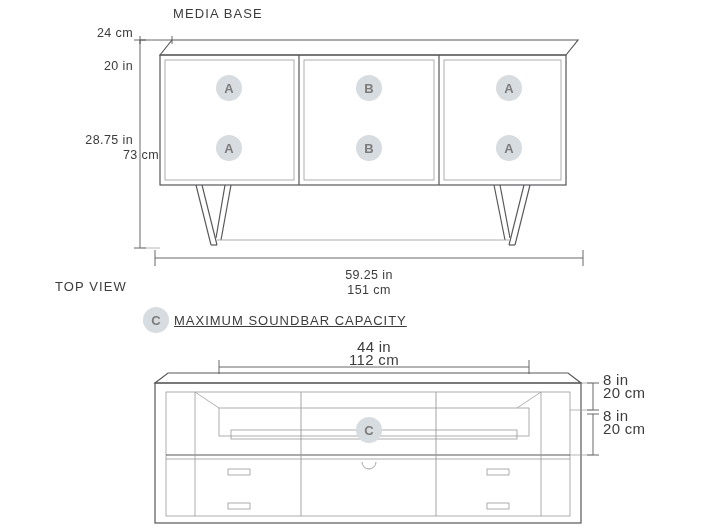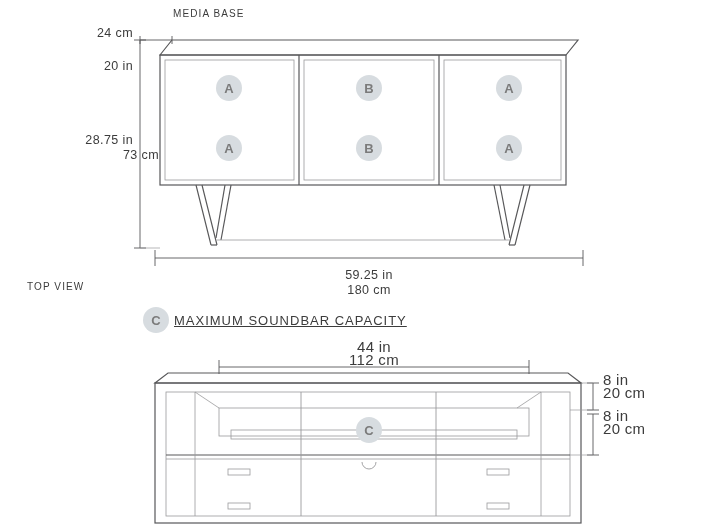--- a/index.html
+++ b/index.html
@@ -31,21 +31,21 @@
     position: absolute;
     font-size: 12.5px;
     letter-spacing: 0.6px;
     color: #3c3c3c;
     white-space: pre;
     line-height: 15px;
   }
   .lbl.right { text-align: right; }
   .lbl.center { text-align: center; }
   .title {
-    font-size: 10px;
+    font-size: 13px;
     letter-spacing: 1.1px;
     color: #3c3c3c;
   }
   .dim {
     font-size: 12.5px;
     letter-spacing: 0.4px;
     color: #3c3c3c;
     line-height: 15px;
   }
   .dim-small {
@@ -203,23 +203,23 @@
 
   <div class="lbl title" style="left:173px; top:6px;">MEDIA BASE</div>
 
   <div class="lbl right dim" style="left:0px; top:11px; width:133px;margin-top:48px;">20 in</div>
   <div class="lbl right dim" style="left:0px; top:26px; width:133px;">24 cm</div>
 
   <div class="lbl right dim" style="left:0px; top:133px; width:133px;">28.75 in</div>
   <div class="lbl right dim" style="left:0px; top:148px; width:133px;margin-left:26px;">73 cm</div>
 
   <div class="lbl center dim" style="left:269px; top:268px; width:200px;">59.25 in</div>
-  <div class="lbl center dim" style="left:269px; top:283px; width:200px;">180 cm</div>
-
-  <div class="lbl title" style="left:27px; top:279px;">TOP VIEW</div>
+  <div class="lbl center dim" style="left:269px; top:283px; width:200px;">151 cm</div>
+
+  <div class="lbl title" style="left:55px; top:279px;">TOP VIEW</div>
 
   <div class="lbl cap-label" style="left:174px; top:313px;text-decoration:underline;">MAXIMUM SOUNDBAR CAPACITY</div>
   <svg style="position:absolute; left:142px; top:306px; width:28px; height:28px;" viewBox="0 0 28 28">
     <circle cx="14" cy="14" r="13" fill="#d7dce0"></circle>
     <text x="14" y="19" text-anchor="middle" class="badge-text">C</text>
   </svg>
 
   <div class="lbl center dim-small" style="left:309px; top:340px; width:130px;">44 in</div>
   <div class="lbl center dim-small" style="left:309px; top:353px; width:130px;">112 cm</div>
 

